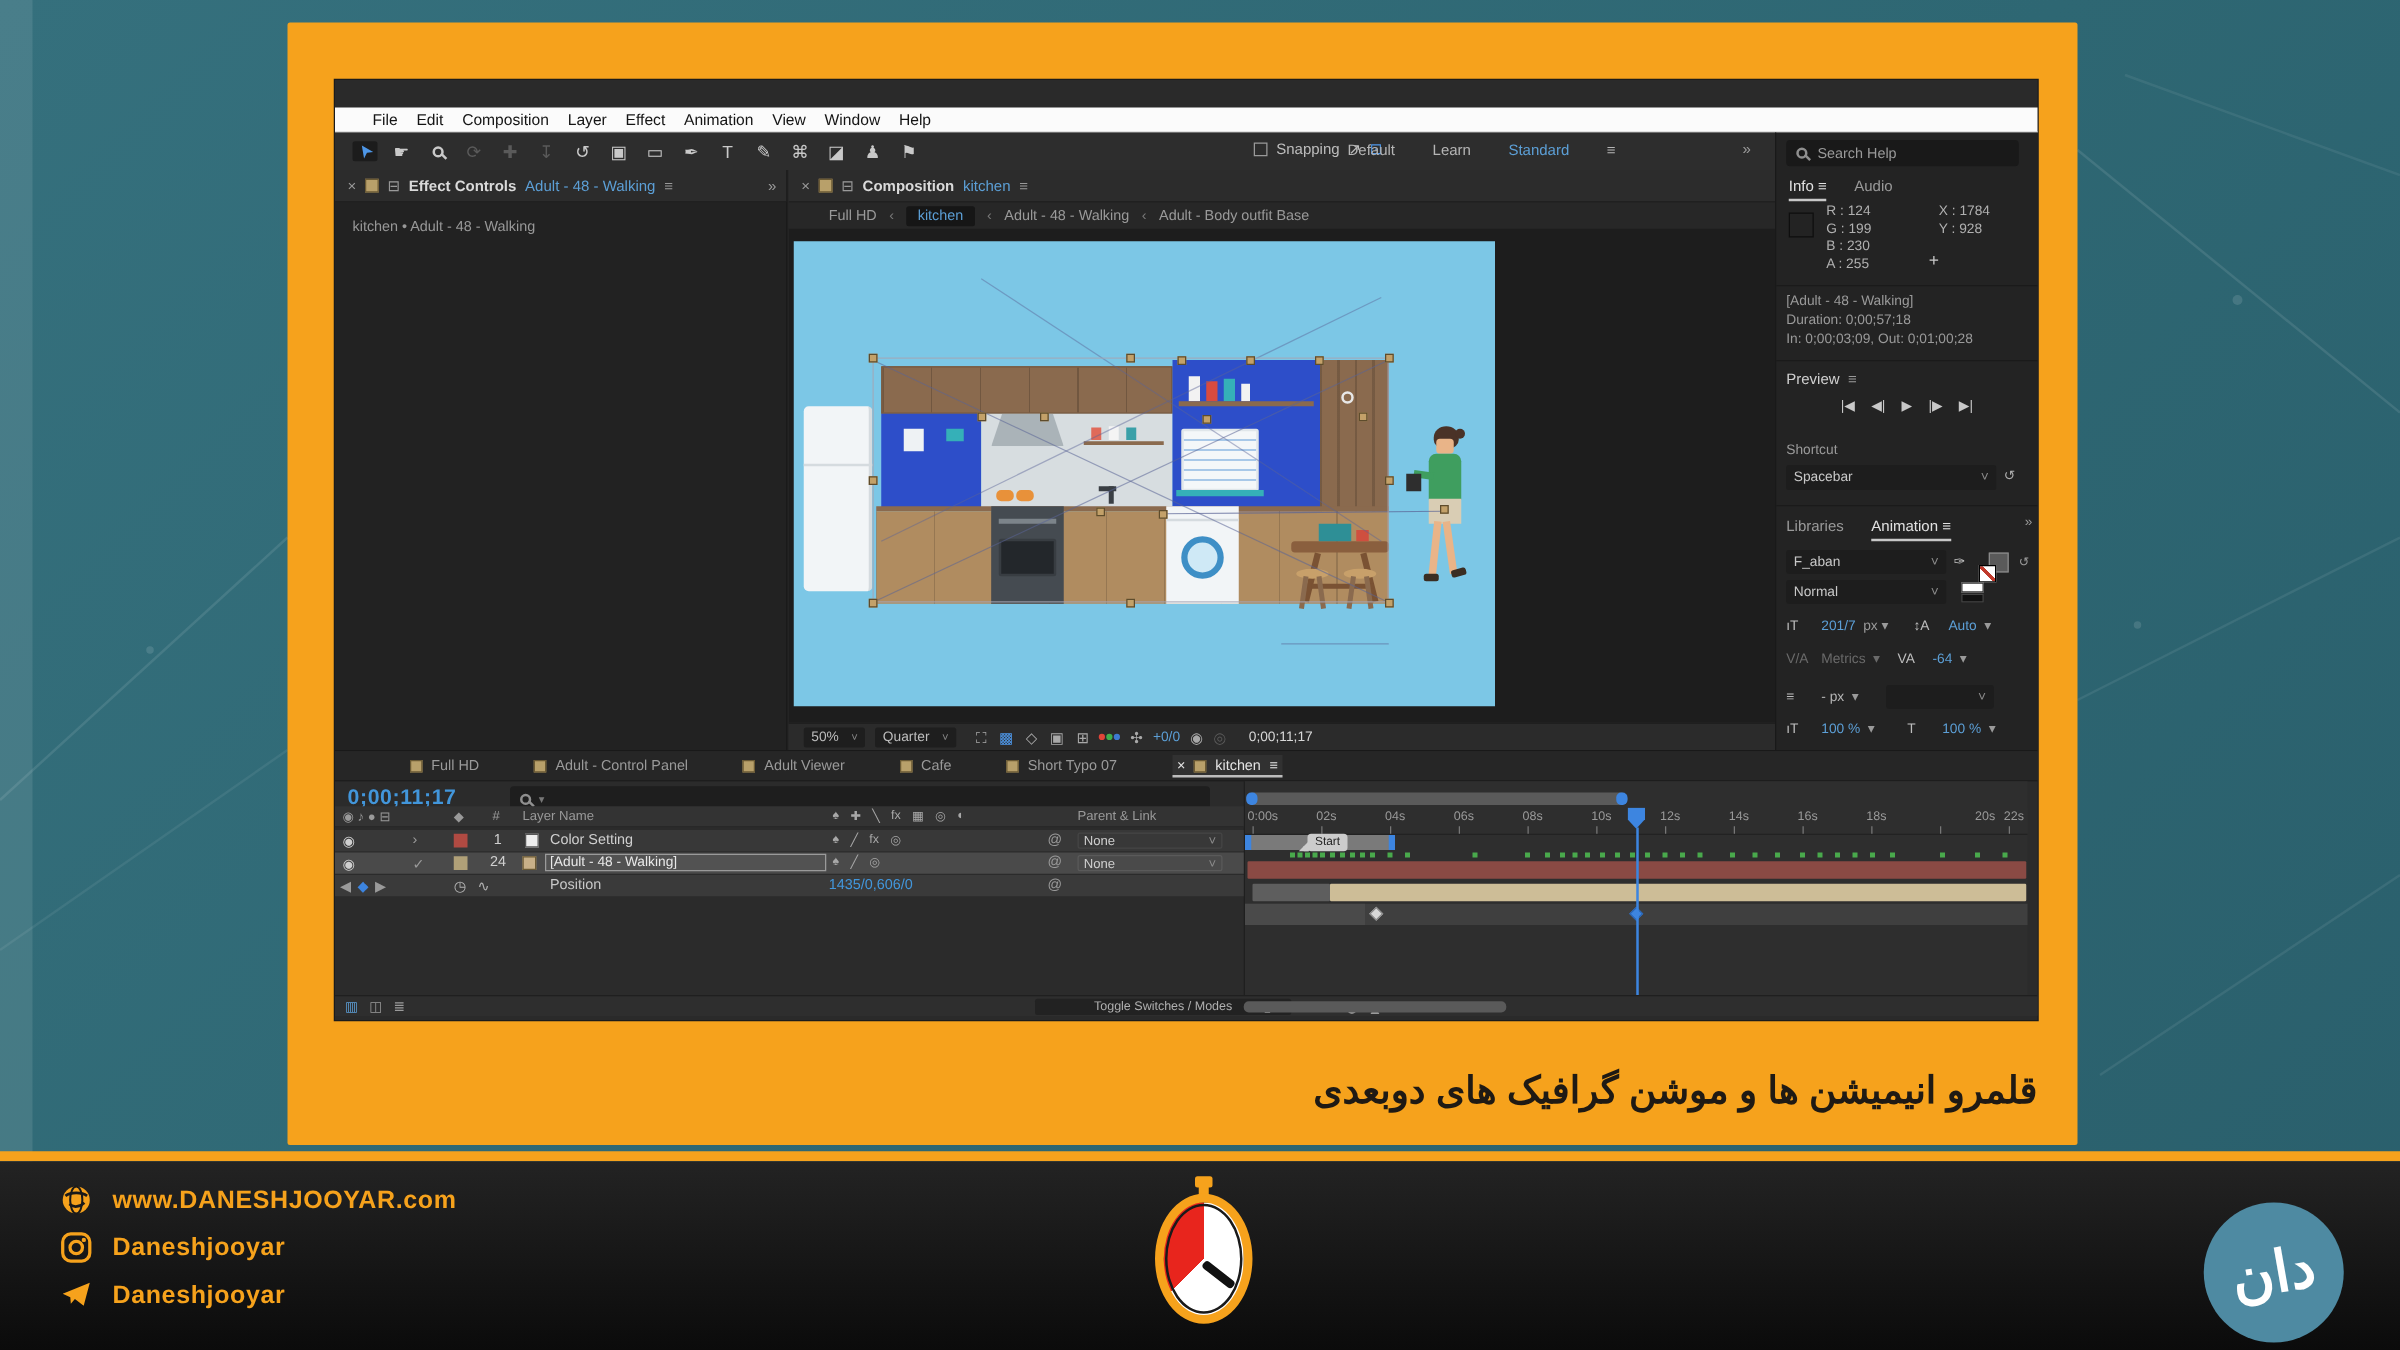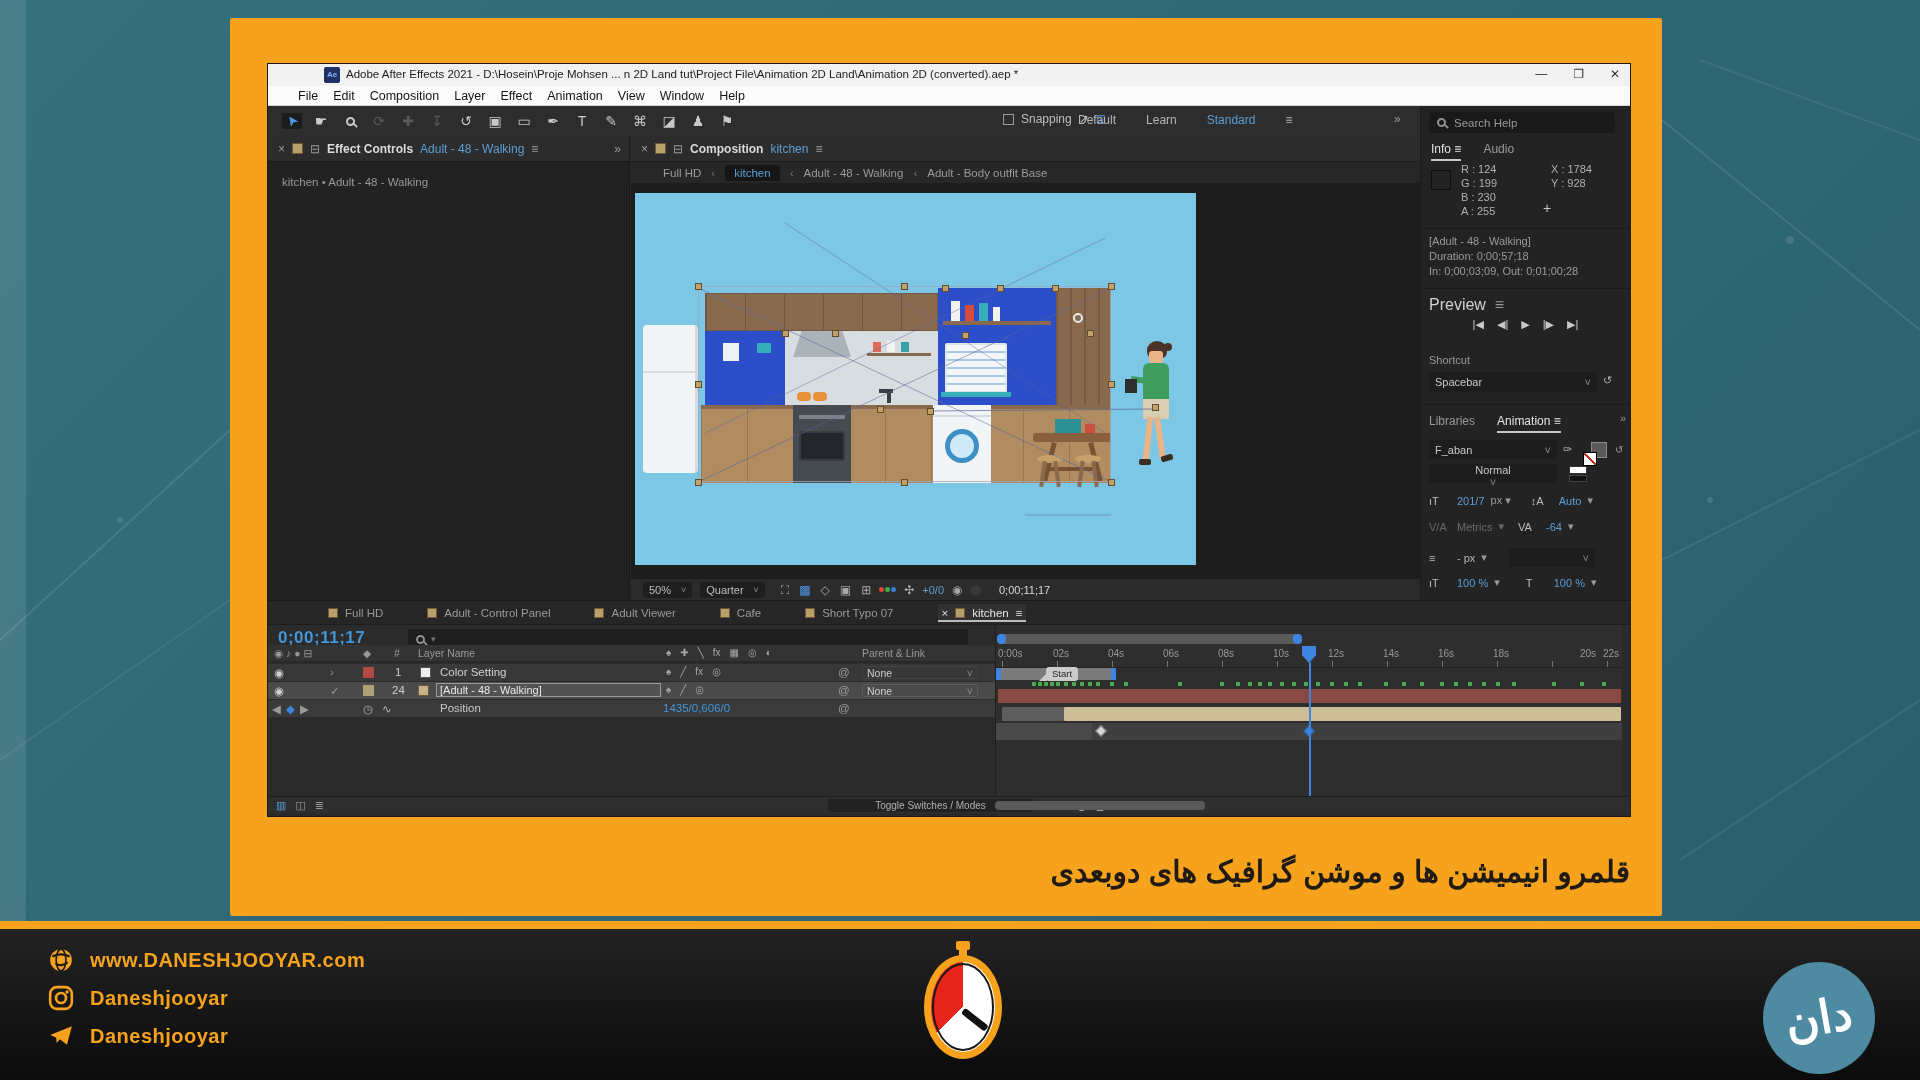--- a/index.html
+++ b/index.html
@@ -154,29 +154,20 @@
     <line x1="1680" y1="860" x2="1920" y2="700" stroke="rgba(255,255,255,0.08)" stroke-width="2"></line>
     <circle cx="1790" cy="240" r="4" fill="rgba(255,255,255,0.12)"></circle>
     <circle cx="1710" cy="500" r="3" fill="rgba(255,255,255,0.12)"></circle>
     <circle cx="120" cy="520" r="3" fill="rgba(255,255,255,0.12)"></circle>
   </svg>
 
   <div id="frame">
 
     <div id="ae">
 
-      <div id="titlebar">
-        <div id="ae-icon">Ae</div>
-        <div id="win-title">Adobe After Effects 2021 - D:\Hosein\Proje Mohsen ... n 2D Land tut\Project File\Animation 2D Land\Animation 2D (converted).aep *</div>
-        <div id="win-controls">
-          <span>—</span>
-          <span>❐</span>
-          <span>✕</span>
-        </div>
-      </div>
 
       <div id="menubar">
           <span class="menu-item">File</span>
           <span class="menu-item">Edit</span>
           <span class="menu-item">Composition</span>
           <span class="menu-item">Layer</span>
           <span class="menu-item">Effect</span>
           <span class="menu-item">Animation</span>
           <span class="menu-item">View</span>
           <span class="menu-item">Window</span>
@@ -395,21 +386,21 @@
             <div>Y : 928</div>
         </div>
         <div class="abs" style="left:122px;top:94px;color:#c8c8c8;font-size:14px;">+</div>
         <div class="rdiv" style="top:122px;"></div>
         <div class="abs" style="left:8px;top:128px;line-height:15px;color:#9a9a9a;">
           <div>[Adult - 48 - Walking]</div>
           <div>Duration: 0;00;57;18</div>
           <div>In: 0;00;03;09, Out: 0;01;00;28</div>
         </div>
         <div class="rdiv" style="top:182px;"></div>
-        <div class="abs" style="left:8px;top:190px;font-size:16px;color:#d0d0d0;"><span>Preview</span>&nbsp; <span style="color:#9a9a9a;">≡</span></div>
+        <div class="abs" style="left:8px;top:190px;font-size:12px;color:#d0d0d0;"><span>Preview</span>&nbsp; <span style="color:#9a9a9a;">≡</span></div>
         <div id="transport">
             <span>|◀</span>
             <span>◀|</span>
             <span>▶</span>
             <span>|▶</span>
             <span>▶|</span>
           </div>
         <div class="abs" style="left:8px;top:248px;color:#9a9a9a;">Shortcut</div>
         <div id="shortcut-dd">
           <span>Spacebar</span>
@@ -427,21 +418,21 @@
           <span class="chdd" style="width:128px;">
               <span>F_aban</span>
               <span style="color:#8a8a8a;">˅</span>
             </span>
           <span class="chic" style="width:14px;">✑</span>
           <span class="abs" style="left:162px;top:2px;width:16px;height:16px;background:#5a5a5a;border:1px solid #8a8a8a;"></span>
           <span class="abs" style="left:154px;top:12px;width:14px;height:14px;background:#fff;border:1px solid #000;background-image:linear-gradient(45deg,transparent 44%,#c0392b 44%,#c0392b 58%,transparent 58%);"></span>
           <span class="abs" style="left:186px;top:4px;color:#9a9a9a;font-size:10px;">↺</span>
         </div>
         <div class="chrow" style="top:358px;">
-          <span class="chdd" style="width:128px;flex-direction:column;">
+          <span class="chdd" style="width:128px;">
               <span>Normal</span>
               <span style="color:#8a8a8a;">˅</span>
             </span>
           <span class="abs" style="left:140px;top:2px;width:18px;height:8px;background:#fff;border:1px solid #333;"></span>
           <span class="abs" style="left:140px;top:11px;width:18px;height:7px;background:#111;border:1px solid #444;"></span>
         </div>
         <div class="chrow" style="top:388px;">
           <span class="chic">ıT</span>
           <span class="bluetxt">201/7</span>
           <span style="color:#9a9a9a;"><span>px</span> ▾</span>

